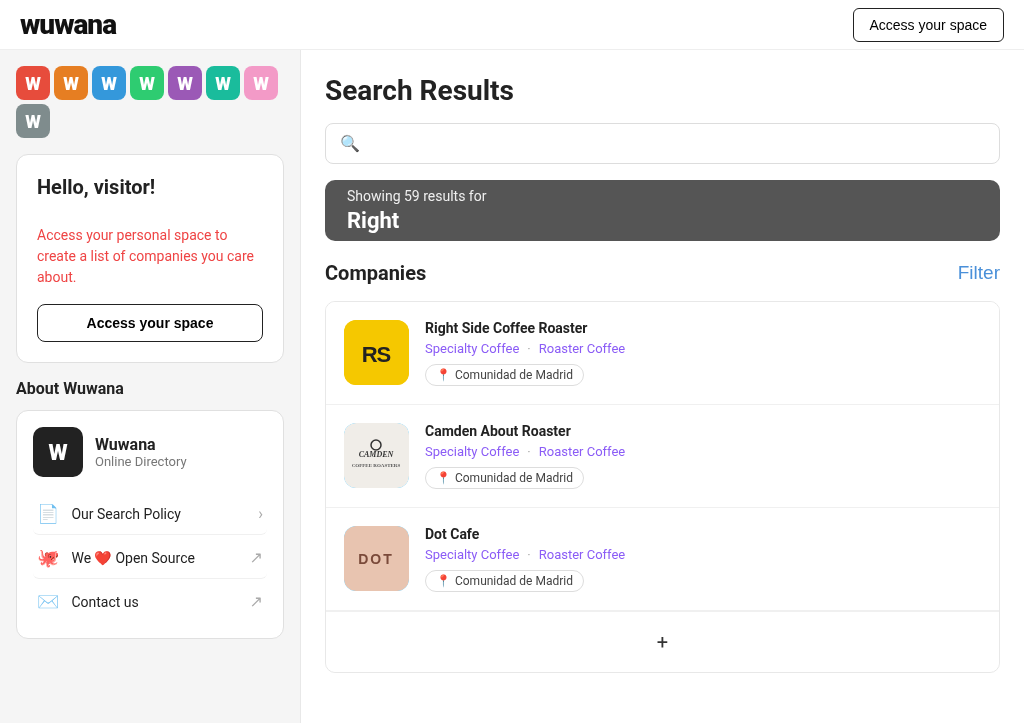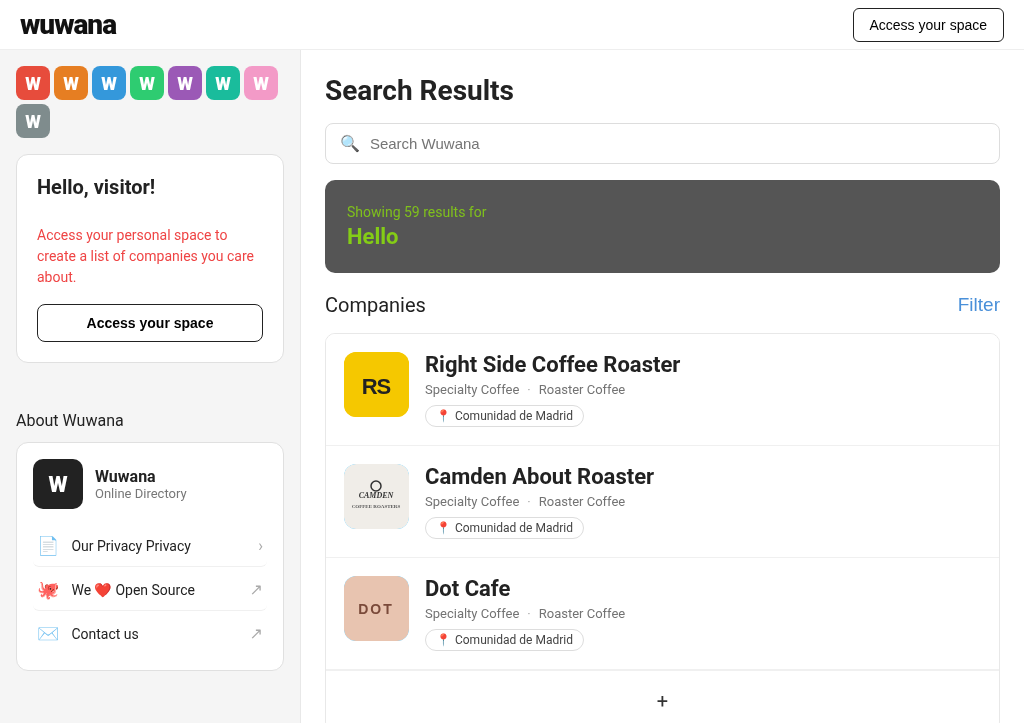--- a/index.html
+++ b/index.html
@@ -96,23 +96,22 @@
       padding: 10px;
       border-radius: 8px;
       cursor: pointer;
       font-size: 14px;
       font-weight: 600;
     }
 
     
     .about-section h3 {
       font-size: 16px;
-      font-weight: 400;
+      font-weight: 700;
       margin-bottom: 12px;
-      margin-top: 32px;
     }
     .about-card {
       background: #fff;
       border: 1px solid #e0e0e0;
       border-radius: 12px;
       padding: 16px;
     }
     .about-brand {
       display: flex;
       align-items: center;
@@ -200,44 +199,44 @@
     }
     .search-icon-el {
       color: #aaa;
       font-size: 16px;
     }
 
     
     .results-banner {
       background: #555;
       border-radius: 10px;
-      padding: 24px 22px;
+      padding: 8px 22px;
       margin-bottom: 20px;
-      color: #84cc16;
+      color: #ffffff;
     }
     .results-banner .showing {
       font-size: 14px;
       margin-bottom: 4px;
       opacity: 0.9;
     }
     .results-banner .query {
       font-size: 22px;
       font-weight: 700;
     }
 
     
     .companies-header {
       display: flex;
       align-items: center;
       justify-content: space-between;
       margin-bottom: 16px;
     }
     .companies-title {
       font-size: 20px;
-      font-weight: 400;
+      font-weight: 700;
     }
     .filter-btn {
       color: #4a90d9;
       background: none;
       border: none;
       font-size: 19px;
       cursor: pointer;
       font-weight: 500;
     }
 
@@ -266,33 +265,33 @@
       align-items: center;
       justify-content: center;
       font-size: 22px;
       font-weight: 900;
       flex-shrink: 0;
       overflow: hidden;
     }
 
     .company-info { flex: 1; }
     .company-name {
-      font-size: 22px;
+      font-size: 14px;
       font-weight: 700;
       margin-bottom: 5px;
     }
     .company-tags {
       display: flex;
       gap: 8px;
       margin-bottom: 8px;
       flex-wrap: wrap;
     }
     .company-tag {
       font-size: 13px;
-      color: #737373;
+      color: #8b5cf6;
     }
     .company-tag + .company-tag::before {
       content: '';
     }
     .company-location {
       display: inline-flex;
       align-items: center;
       gap: 4px;
       border: 1px solid #ddd;
       border-radius: 20px;
@@ -374,21 +373,21 @@
           <div class="brand-icon">W</div>
           <div>
             <div class="brand-name">Wuwana</div>
             <div class="brand-sub">Online Directory</div>
           </div>
         </div>
         <div class="about-links">
           <div class="about-link">
             <div class="about-link-left">
               <span class="link-icon">📄</span>
-              <span class="link-label">Our Privacy Privacy</span>
+              <span class="link-label">Our Search Policy</span>
             </div>
             <span class="link-arrow">›</span>
           </div>
           <div class="about-link">
             <div class="about-link-left">
               <span class="link-icon">🐙</span>
               <span class="link-label">We ❤️ Open Source</span>
             </div>
             <span class="link-arrow">↗</span>
           </div>
@@ -403,26 +402,25 @@
       </div>
     </div>
 
   </aside>
 
   <main class="main">
     <h1 class="search-results-title">Search Results</h1>
 
     <div class="search-bar">
       <span class="search-icon-el">🔍</span>
-      <input type="text" placeholder="Search Wuwana" style="">
     </div>
 
     <div class="results-banner">
       <div class="showing">Showing 59 results for</div>
-      <div class="query">Hello</div>
+      <div class="query">Right</div>
     </div>
 
     <div class="companies-header">
       <h2 class="companies-title">Companies</h2>
       <button class="filter-btn">Filter</button>
     </div>
 
     <div class="company-list">
 
       <div class="company-item">

